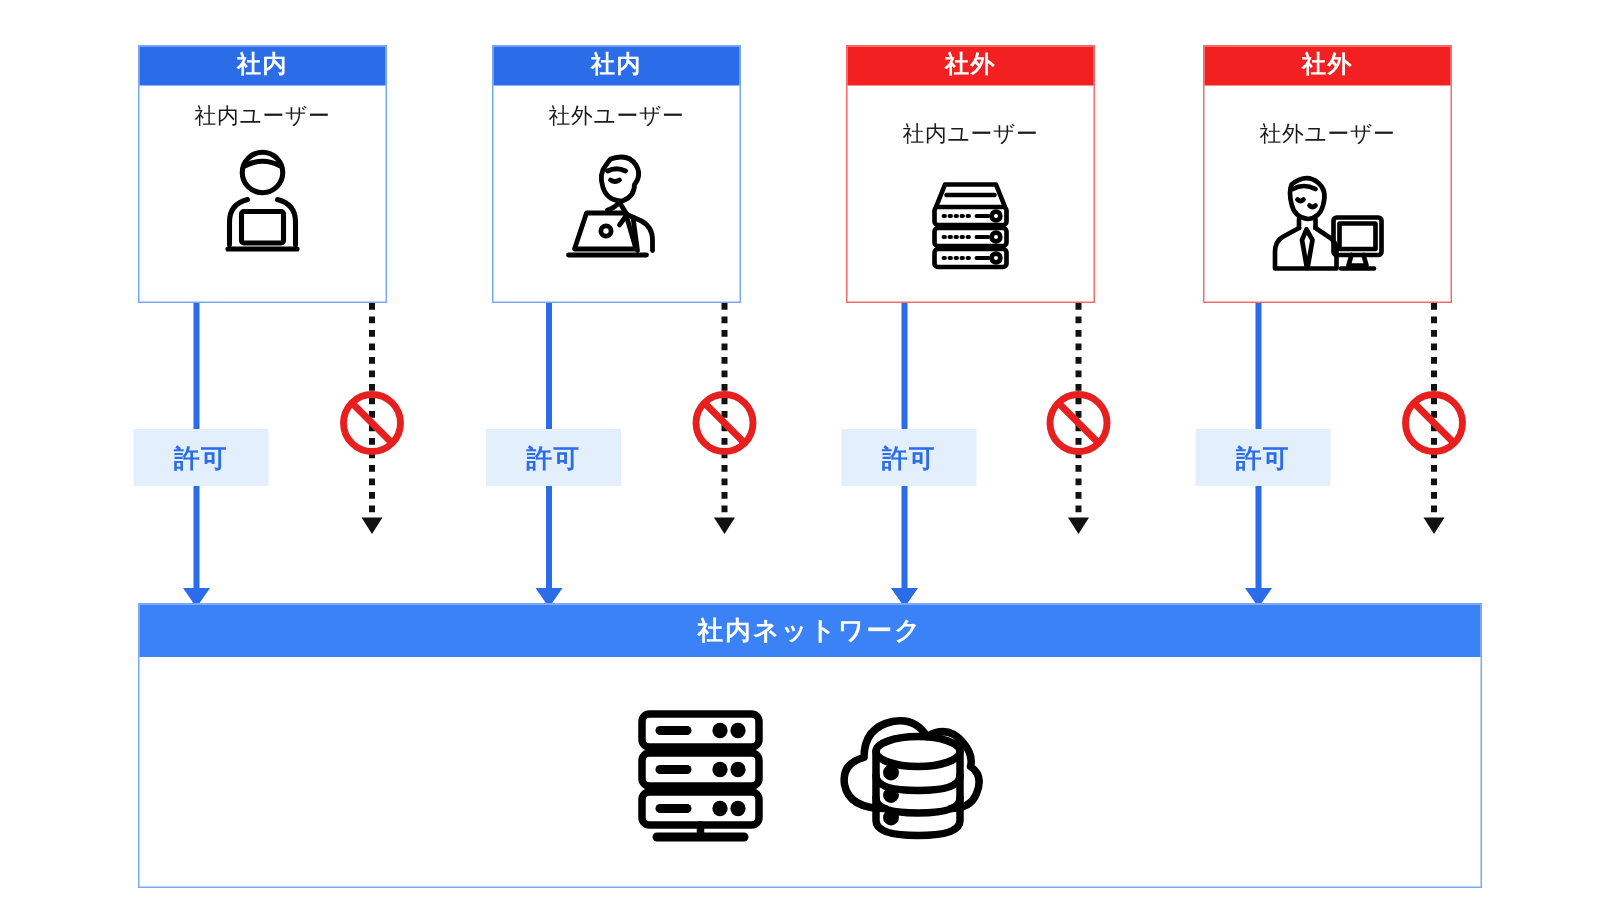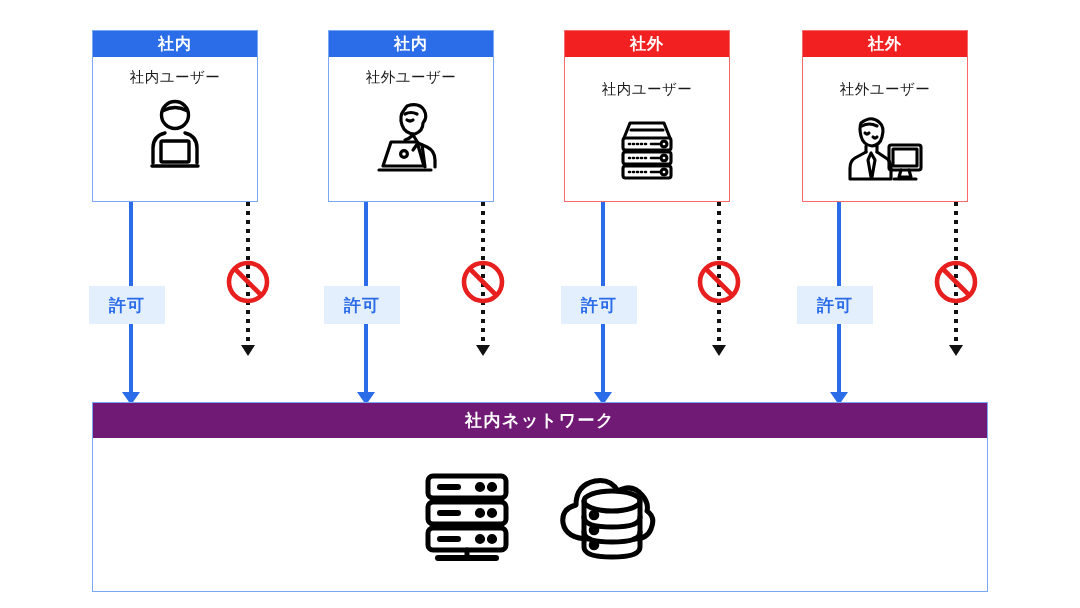--- a/index.html
+++ b/index.html
@@ -84,21 +84,21 @@
     position: absolute;
     width: 0; height: 0;
     border-left: 9px solid transparent;
     border-right: 9px solid transparent;
     border-top: 13px solid #2b6ce8;
     top: 392px;
   }
   .allow-chip {
     position: absolute;
     top: 286px;
-    width: 76px;
+    width: 90px;
     height: 38px;
     background: #e3effc;
     display: flex;
     align-items: center;
     justify-content: center;
   }
   .allow-chip span {
     color: #2b6ce8;
     font-size: 17px;
     font-weight: bold;
@@ -139,21 +139,21 @@
     top: 402px;
     width: 896px;
     height: 190px;
     box-sizing: border-box;
     border: 1px solid #79a6f5;
     background: #ffffff;
   }
   #network-header {
     height: 35px;
     line-height: 35px;
-    background: #701a75;
+    background: #3b82f6;
     color: #ffffff;
     text-align: center;
     font-size: 17px;
     font-weight: bold;
     letter-spacing: 1.5px;
   }
   #network-body {
     height: 153px;
     display: flex;
     align-items: center;

